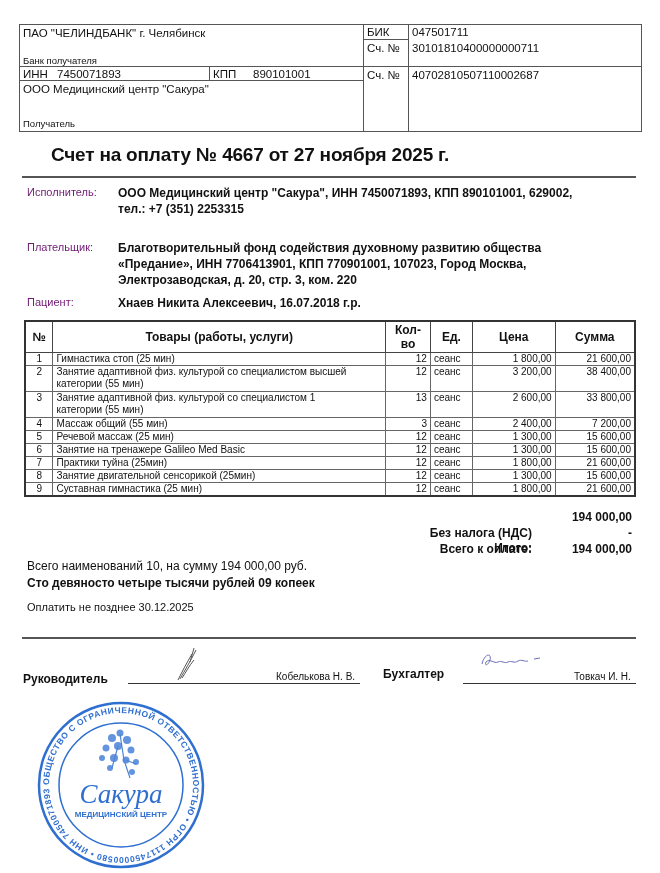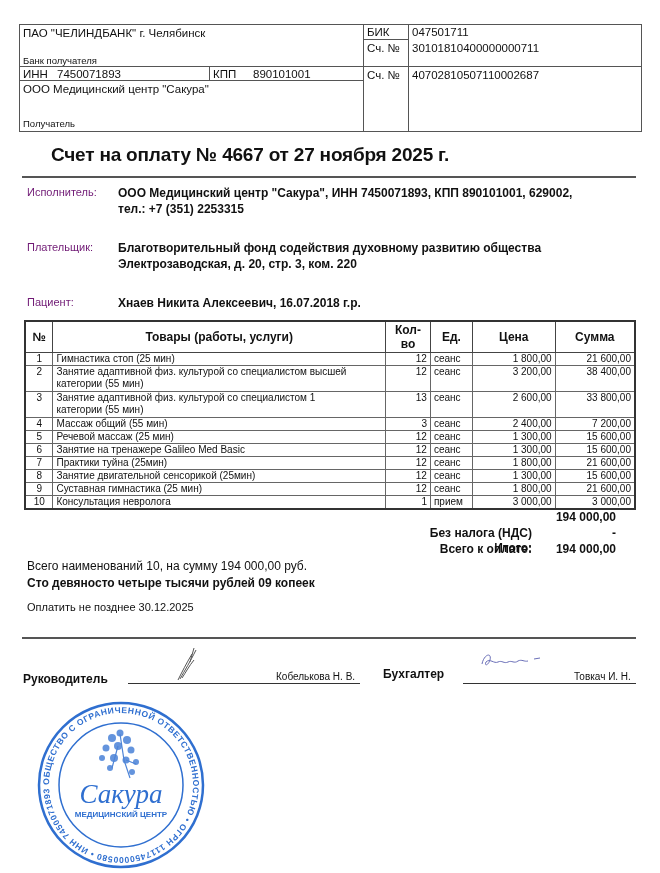--- a/index.html
+++ b/index.html
@@ -28,21 +28,21 @@
   table.items th { font-size: 12px; font-weight: bold; border: 1px solid #444;
                    padding: 1px 3px; height: 15px; text-align: center; }
   table.items td { border: 1px solid #666; padding: 0 3px; vertical-align: top;
                    line-height: 12px; height: 12px; }
   table.items td.num { text-align: center; }
   table.items td.r { text-align: right; }
   table.items tr.tall td { height: 25px; }
 
   .totals { position: absolute; right: 28px; font-size: 12px; font-weight: bold; }
   .totals .lbl { position: absolute; right: 100px; white-space: nowrap; text-align: right; }
-  .totals .val { position: absolute; right: 16px; white-space: nowrap; text-align: left; }
+  .totals .val { position: absolute; right: 0; white-space: nowrap; text-align: left; }
 
   .summary { position: absolute; left: 27px; font-size: 12px; }
   .sig-label { position: absolute; font-size: 12px; font-weight: bold; }
   .sig-line { position: absolute; height: 1px; background: #333; }
   .sig-name { position: absolute; font-size: 10px; }
 </style>
 </head>
 <body>
 
 <div class="bank">
@@ -79,20 +79,21 @@
 
 <div class="party-label" style="top:186px;">Исполнитель:</div>
 <div class="party-value" style="top:185px;">
   <div>ООО Медицинский центр "Сакура", ИНН 7450071893, КПП 890101001, 629002,</div>
   <div>тел.: +7 (351) 2253315</div>
 </div>
 
 <div class="party-label" style="top:241px;">Плательщик:</div>
 <div class="party-value" style="top:240px;">
   <div>Благотворительный фонд содействия духовному развитию общества</div>
+  <div>«Предание», ИНН 7706413901, КПП 770901001, 107023, Город Москва,</div>
   <div>Электрозаводская, д. 20, стр. 3, ком. 220</div>
 </div>
 
 <div class="party-label" style="top:296px;">Пациент:</div>
 <div class="party-value" style="top:295px;">Хнаев Никита Алексеевич, 16.07.2018 г.р.</div>
 
 <table class="items">
   <colgroup>
     <col style="width:28px">
       <col style="width:334px">
@@ -182,28 +183,20 @@
       <td class="r">1 300,00</td>
       <td class="r">15 600,00</td>
     </tr>
     <tr>
       <td class="num">9</td>
       <td>Суставная гимнастика (25 мин)</td>
       <td class="r">12</td>
       <td>сеанс</td>
       <td class="r">1 800,00</td>
       <td class="r">21 600,00</td>
-    </tr>
-    <tr>
-      <td class="num">10</td>
-      <td>Консультация невролога</td>
-      <td class="r">1</td>
-      <td>прием</td>
-      <td class="r">3 000,00</td>
-      <td class="r">3 000,00</td>
     </tr>
   </tbody>
 </table>
 
 <div class="totals" style="top:510px; width:300px; height:50px;">
   <div class="lbl" style="top:0;margin-top:31px;">Итого:</div>
   <div class="val" style="top:0;">194 000,00</div>
   <div class="lbl" style="top:16px;">Без налога (НДС)</div>
   <div class="val" style="top:16px;">-</div>
   <div class="lbl" style="top:32px;">Всего к оплате:</div>

